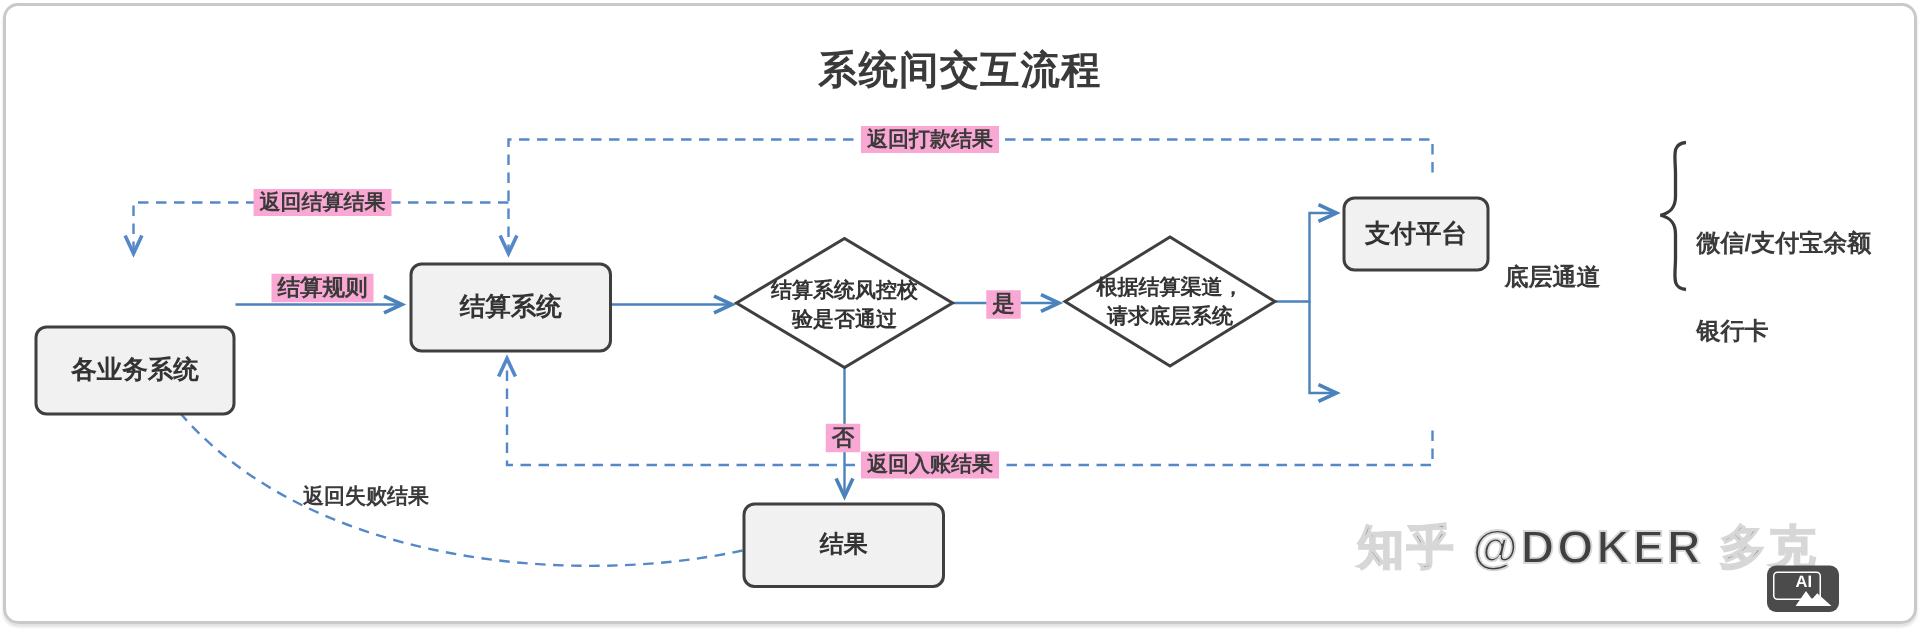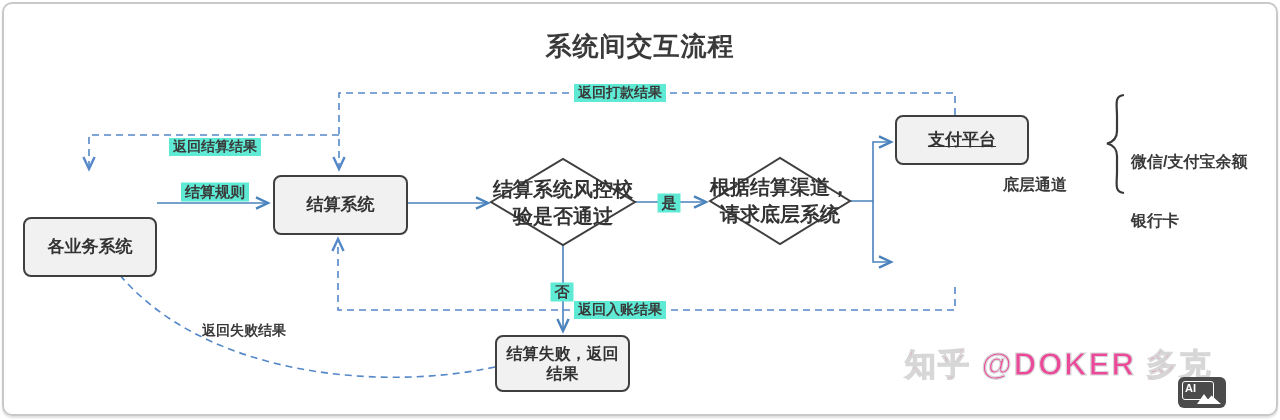--- a/index.html
+++ b/index.html
@@ -22,46 +22,46 @@
   }
   svg.wires{position:absolute;left:0;top:0;}
   .node{
     position:absolute;display:flex;align-items:center;justify-content:center;
     border:2px solid #3f3f3f;border-radius:8px;background:#f1f1f2;
     font-size:17px;font-weight:600;color:#333;text-align:center;
     line-height:1.25;box-sizing:border-box;padding:2px 6px;
   }
   .diamond-text{
     position:absolute;display:flex;flex-direction:column;align-items:center;justify-content:center;
-    font-size:20px;font-weight:600;color:#333;line-height:1.35;
+    font-size:14px;font-weight:600;color:#333;line-height:1.35;
   }
   .edge-label{
     position:absolute;transform:translate(-50%,-50%);
-    background:#5eead4;padding:0 4px;font-size:14px;font-weight:600;color:#3a3a3a;
+    background:#f9a8d4;padding:0 4px;font-size:14px;font-weight:600;color:#3a3a3a;
     white-space:nowrap;
   }
   .side-label{
     position:absolute;font-size:16px;font-weight:600;color:#3a3a3a;white-space:nowrap;margin-top:43px;
   }
   .watermark{
     position:absolute;left:905px;top:344px;
     font-size:31px;font-weight:bold;letter-spacing:2px;white-space:nowrap;
-    color:#ec4899;
+    color:#404040;
     -webkit-text-stroke:1.2px #d7d7d7;
     text-shadow:0 1px 0 #ffffff;
   }
   .logo{
     position:absolute;left:1178px;top:377px;width:48px;height:31px;
     background:#4b4b4b;border-radius:6px;
   }
   .logo .ai{
     position:absolute;left:4px;top:4px;width:32px;height:19px;
     border:1.5px solid #ffffff;border-radius:3px;
     color:#ffffff;font-size:11px;font-weight:bold;line-height:12px;
-    padding-left:2px;box-sizing:border-box;
+    padding-left:14px;box-sizing:border-box;
   }
   .logo svg{position:absolute;right:5px;bottom:4px;}
   .logo-name{
     position:absolute;left:1231px;top:406px;
     font-size:16px;font-weight:bold;color:#3f3f3f;white-space:nowrap;margin-top:18px;
   }
 </style>
 </head>
 <body>
 
@@ -102,46 +102,45 @@
   <div class="title">系统间交互流程</div>
 
   <div class="node" style="left:23px;top:173px;width:134px;height:60px;margin-top:44px;">
     <span>各业务系统</span>
   </div>
 
   <div class="node" style="left:273px;top:175px;width:135px;height:60px;">
     <span>结算系统</span>
   </div>
 
-  <div class="node" style="left:895px;top:115px;width:134px;height:50px;text-decoration:underline;">
+  <div class="node" style="left:895px;top:131px;width:98px;height:50px;">
     <span>支付平台</span>
   </div>
 
 
   <div class="node" style="left:495px;top:335px;width:135px;height:57px;font-size:16px;">
     <span>
-      <span style="display:block">结算失败，返回</span>
       <span style="display:block">结果</span>
     </span>
   </div>
 
   <div class="diamond-text" style="left:493px;top:163px;width:140px;height:80px;">
     <span>结算系统风控校</span>
     <span>验是否通过</span>
   </div>
   <div class="diamond-text" style="left:710px;top:161px;width:140px;height:80px;">
     <span>根据结算渠道，</span>
     <span>请求底层系统</span>
   </div>
 
   <div class="edge-label" style="left:215px;top:192px;font-size:15px;">结算规则</div>
   <div class="edge-label" style="left:669px;top:203px;font-size:15px;">是</div>
   <div class="edge-label" style="left:562px;top:292px;font-size:15px;">否</div>
   <div class="edge-label" style="left:620px;top:93px;">返回打款结果</div>
-  <div class="edge-label" style="left:215px;top:135px;margin-top:12px;">返回结算结果</div>
+  <div class="edge-label" style="left:215px;top:135px;">返回结算结果</div>
   <div class="edge-label" style="left:620px;top:310px;">返回入账结果</div>
   <div class="edge-label" style="left:244px;top:331px;background:transparent;">返回失败结果</div>
 
   <div class="side-label" style="left:1003px;top:132px;">底层通道</div>
   <div class="side-label" style="left:1131px;top:109px;">微信/支付宝余额</div>
   <div class="side-label" style="left:1131px;top:168px;">银行卡</div>
 
   <div class="watermark">知乎 @DOKER 多克</div>
   <div class="logo">
     <span class="ai">AI</span>

